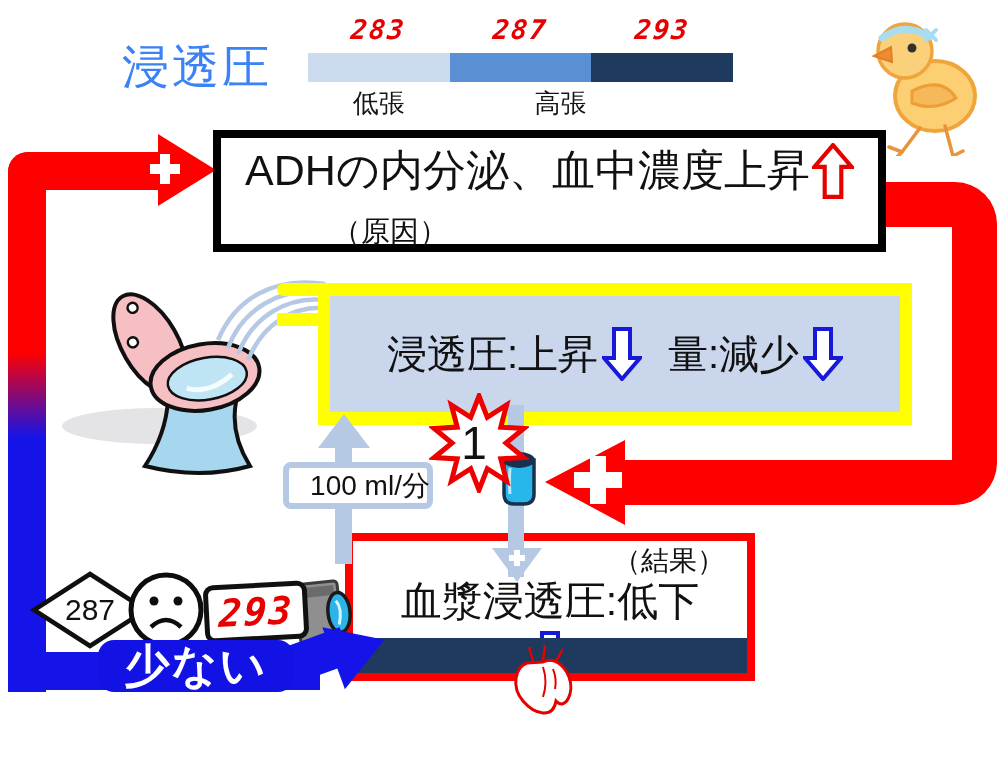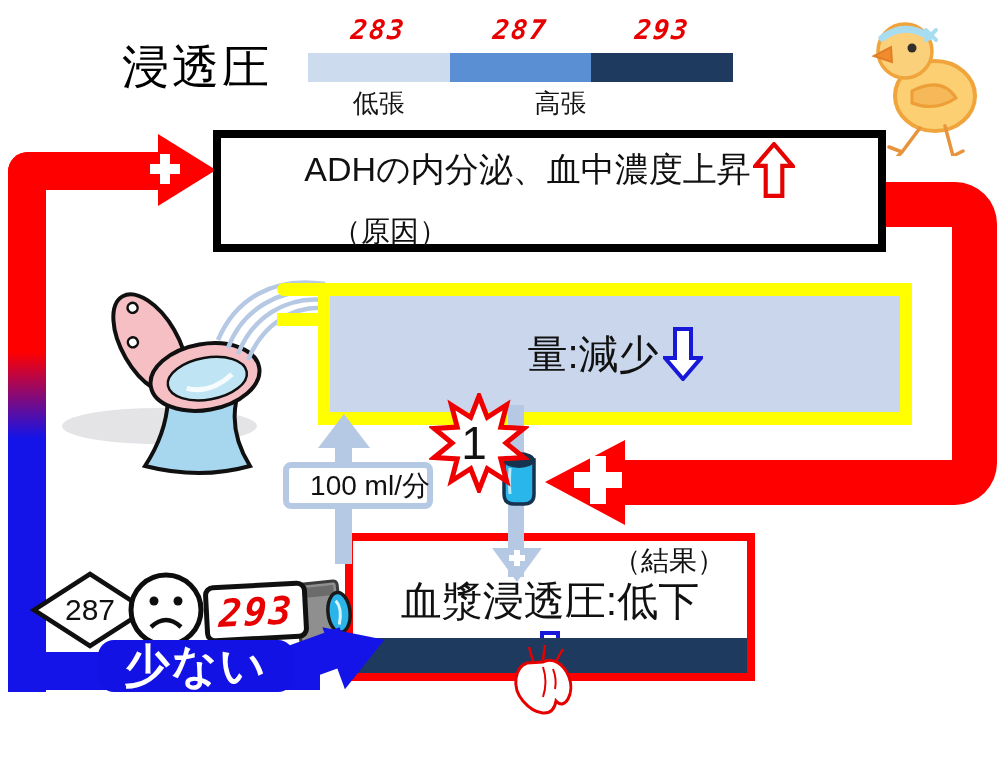--- a/index.html
+++ b/index.html
@@ -1,31 +1,31 @@
 <!DOCTYPE html>
 <html><head>
 <meta charset="utf-8">
 <style>
   html,body{margin:0;padding:0;background:#fff;}
   .stage{position:relative;width:1008px;height:772px;background:#ffffff;overflow:hidden;
          font-family:"Liberation Sans","DejaVu Sans",sans-serif;color:#111;}
   .abs{position:absolute;}
   
-  .scale-title{font-size:47px;letter-spacing:3px;color:#000000;}
+  .scale-title{font-size:47px;letter-spacing:3px;color:#3b82f6;}
   .seg-row{display:flex;width:425px;}
   .seg-row > div{width:141.7px;text-align:center;}
   .seg7{font-family:"DejaVu Sans Mono",monospace;font-weight:bold;font-style:italic;
         color:#e80000;letter-spacing:2px;display:inline-block;transform:skewX(-6deg);}
   .bar{display:flex;width:425px;height:29px;}
   .bar > div{width:141.7px;height:29px;}
   .bar .s0{background:#ccdcee;} .bar .s1{background:#5b8fd4;} .bar .s2{background:#1e3a5f;}
   .seg-label{font-size:26px;color:#151515;}
   
   .cause-box{left:213px;top:130px;width:673px;height:122px;border:8px solid #000;background:#fff;box-sizing:border-box;z-index:3;}
-  .cause-main{position:absolute;left:0;right:0;top:4px;display:flex;justify-content:center;align-items:center;gap:2px;font-size:34px;white-space:nowrap;}
+  .cause-main{position:absolute;left:0;right:0;top:4px;display:flex;justify-content:center;align-items:center;gap:2px;font-size:43px;white-space:nowrap;}
   .cause-sub{position:absolute;left:64px;top:74px;width:210px;text-align:center;font-size:29px;}
   .mid-top-bar{left:277px;top:283px;width:635px;height:13px;background:#ffff00;border-radius:7px 0 0 7px;z-index:2;}
   .mid-short-bar{left:277px;top:313px;width:53px;height:13px;background:#ffff00;z-index:2;}
   .mid-box{left:318px;top:296px;width:594px;height:129px;box-sizing:border-box;background:#c9d6ec;background-clip:padding-box;
            border-left:12px solid #ffff00;border-right:12px solid #ffff00;border-bottom:13px solid #ffff00;z-index:2;
            display:flex;align-items:center;justify-content:center;gap:26px;font-size:40px;white-space:nowrap;}
   .mid-group{display:flex;align-items:center;gap:4px;}
   .result-box{left:345px;top:533px;width:410px;height:148px;border:8px solid #ff0000;background:#fff;box-sizing:border-box;z-index:3;overflow:visible;}
   .result-sub{position:absolute;right:22px;top:1px;font-size:28px;}
   .result-main{position:absolute;left:0;right:0;top:33px;display:flex;justify-content:center;align-items:center;gap:2px;font-size:41px;white-space:nowrap;flex-direction:column;}
@@ -130,20 +130,26 @@
     <path d="M145,6 C92,-2 55,22 38,62" stroke="#b6c9e4" stroke-width="4.5" fill="none"></path>
     <path d="M145,14 C100,8 62,32 48,70" stroke="#b6c9e4" stroke-width="4.5" fill="none"></path>
     <path d="M145,22 C105,18 72,40 58,76" stroke="#b6c9e4" stroke-width="4.5" fill="none"></path>
     <path d="M145,30 C110,28 82,48 68,82" stroke="#b6c9e4" stroke-width="4.5" fill="none"></path>
   </svg>
 
   <div class="abs mid-top-bar"></div>
   <div class="abs mid-short-bar"></div>
   <div class="abs mid-box">
     <div class="mid-group">
+      <span>浸透圧:上昇</span>
+      <svg width="40" height="54" viewBox="0 0 40 54">
+        <path d="M20,52 L38,31 H28 V2 H12 V31 H2 Z" fill="#fff" stroke="#1818d8" stroke-width="4"></path>
+      </svg>
+    </div>
+    <div class="mid-group">
       <span>量:減少</span>
       <svg width="40" height="54" viewBox="0 0 40 54">
         <path d="M20,52 L38,31 H28 V2 H12 V31 H2 Z" fill="#fff" stroke="#1818d8" stroke-width="4"></path>
       </svg>
     </div>
   </div>
 
   <svg class="abs" style="left:318px;top:414px;z-index:4;" width="52" height="150" viewBox="0 0 52 150">
     <rect x="17" y="28" width="17" height="122" fill="#b6c9e4"></rect>
     <polygon points="26,0 52,34 0,34" fill="#b6c9e4"></polygon>

